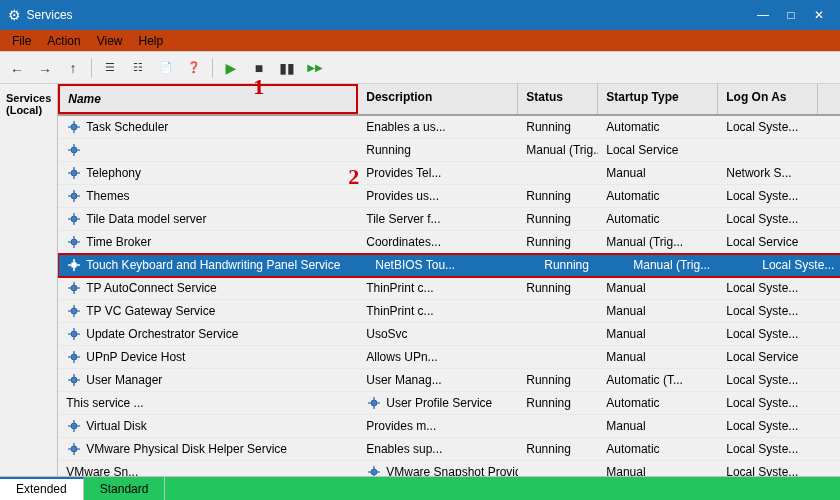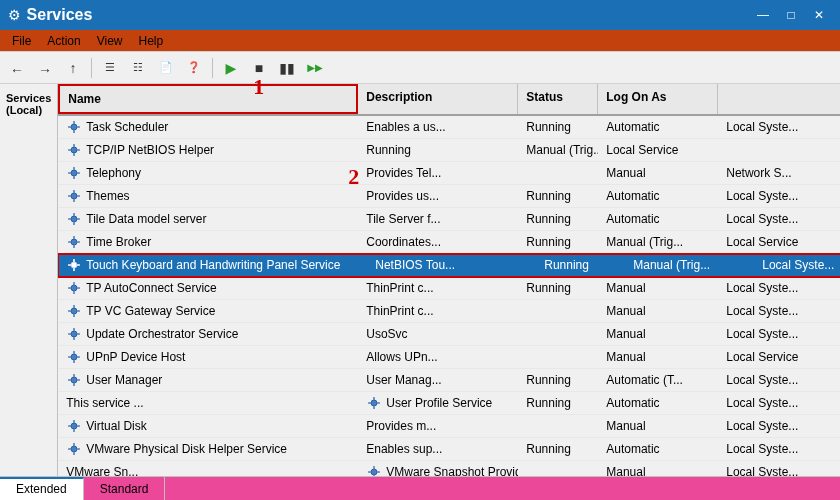--- a/index.html
+++ b/index.html
@@ -9,21 +9,21 @@
     .title-bar {
       background: #1a6fb5;
       color: white;
       height: 30px;
       display: flex;
       align-items: center;
       padding: 0 8px;
       justify-content: space-between;
     }
     .title-bar-left { display: flex; align-items: center; gap: 6px; }
-    .title-bar-title { font-size: 16px; font-weight: bold; }
+    .title-bar-title { font-size: 12px; font-weight: normal; }
     .title-bar-controls { display: flex; gap: 2px; }
     .title-bar-btn {
       width: 26px; height: 20px; background: transparent; border: none; color: white;
       font-size: 12px; cursor: pointer; display: flex; align-items: center; justify-content: center;
     }
 
     
     .menu-bar {
       background: #c2410c;
       height: 22px;
@@ -141,26 +141,27 @@
       color: #cc0000;
       font-size: 20px;
       font-weight: bold;
       font-family: serif;
     }
 
     
     .name-header-box {
       border: 2px solid #cc0000;
       background: #e8e8e8;
+      font-style: italic;
     }
 
     
     .status-bar {
       height: 24px;
-      background: #ec4899;
+      background: #22c55e;
       border-top: 1px solid #c0c0c0;
       display: flex;
       align-items: center;
     }
     .status-tab {
       padding: 2px 16px;
       font-size: 12px;
       border-right: 1px solid #c0c0c0;
       cursor: pointer;
       height: 100%;
@@ -225,20 +226,21 @@
 
   <div class="relative-wrapper">
 
     <div class="marker-1" style="position:absolute; top:-10px; left:195px; z-index:10; color:#cc0000; font-size:22px; font-weight:bold; font-family:serif;">1</div>
     <div class="marker-2" style="position:absolute; top:80px; left:290px; z-index:10; color:#cc0000; font-size:22px; font-weight:bold; font-family:serif;">2</div>
 
     <div class="table-header">
       <div class="table-header-cell name-header-box">Name</div>
       <div class="table-header-cell">Description</div>
       <div class="table-header-cell">Status</div>
+      <div class="table-header-cell">Startup Type</div>
       <div class="table-header-cell">Log On As</div>
     </div>
 
     <div class="table-body" id="table-body">
     <div class="table-row">
           <div class="table-cell">
             <span class="service-icon">
               <svg viewBox="0 0 14 14" xmlns="http://www.w3.org/2000/svg">
       <circle cx="7" cy="7" r="3" fill="#4a7fbf" stroke="#2a5fa0" stroke-width="1"></circle>
       <rect x="6.2" y="1" width="1.6" height="3" rx="0.5" fill="#4a7fbf"></rect>
@@ -258,21 +260,20 @@
           <div class="table-cell">
             <span class="service-icon">
               <svg viewBox="0 0 14 14" xmlns="http://www.w3.org/2000/svg">
       <circle cx="7" cy="7" r="3" fill="#4a7fbf" stroke="#2a5fa0" stroke-width="1"></circle>
       <rect x="6.2" y="1" width="1.6" height="3" rx="0.5" fill="#4a7fbf"></rect>
       <rect x="6.2" y="10" width="1.6" height="3" rx="0.5" fill="#4a7fbf"></rect>
       <rect x="1" y="6.2" width="3" height="1.6" rx="0.5" fill="#4a7fbf"></rect>
       <rect x="10" y="6.2" width="3" height="1.6" rx="0.5" fill="#4a7fbf"></rect>
     </svg>
             </span>
-            <span>TCP/IP NetBIOS Helper</span>
           </div>
           <div class="table-cell">Running</div>
           <div class="table-cell">Manual (Trig...</div>
           <div class="table-cell">Local Service</div>
         </div>
         <div class="table-row">
           <div class="table-cell">
             <span class="service-icon">
               <svg viewBox="0 0 14 14" xmlns="http://www.w3.org/2000/svg">
       <circle cx="7" cy="7" r="3" fill="#4a7fbf" stroke="#2a5fa0" stroke-width="1"></circle>

